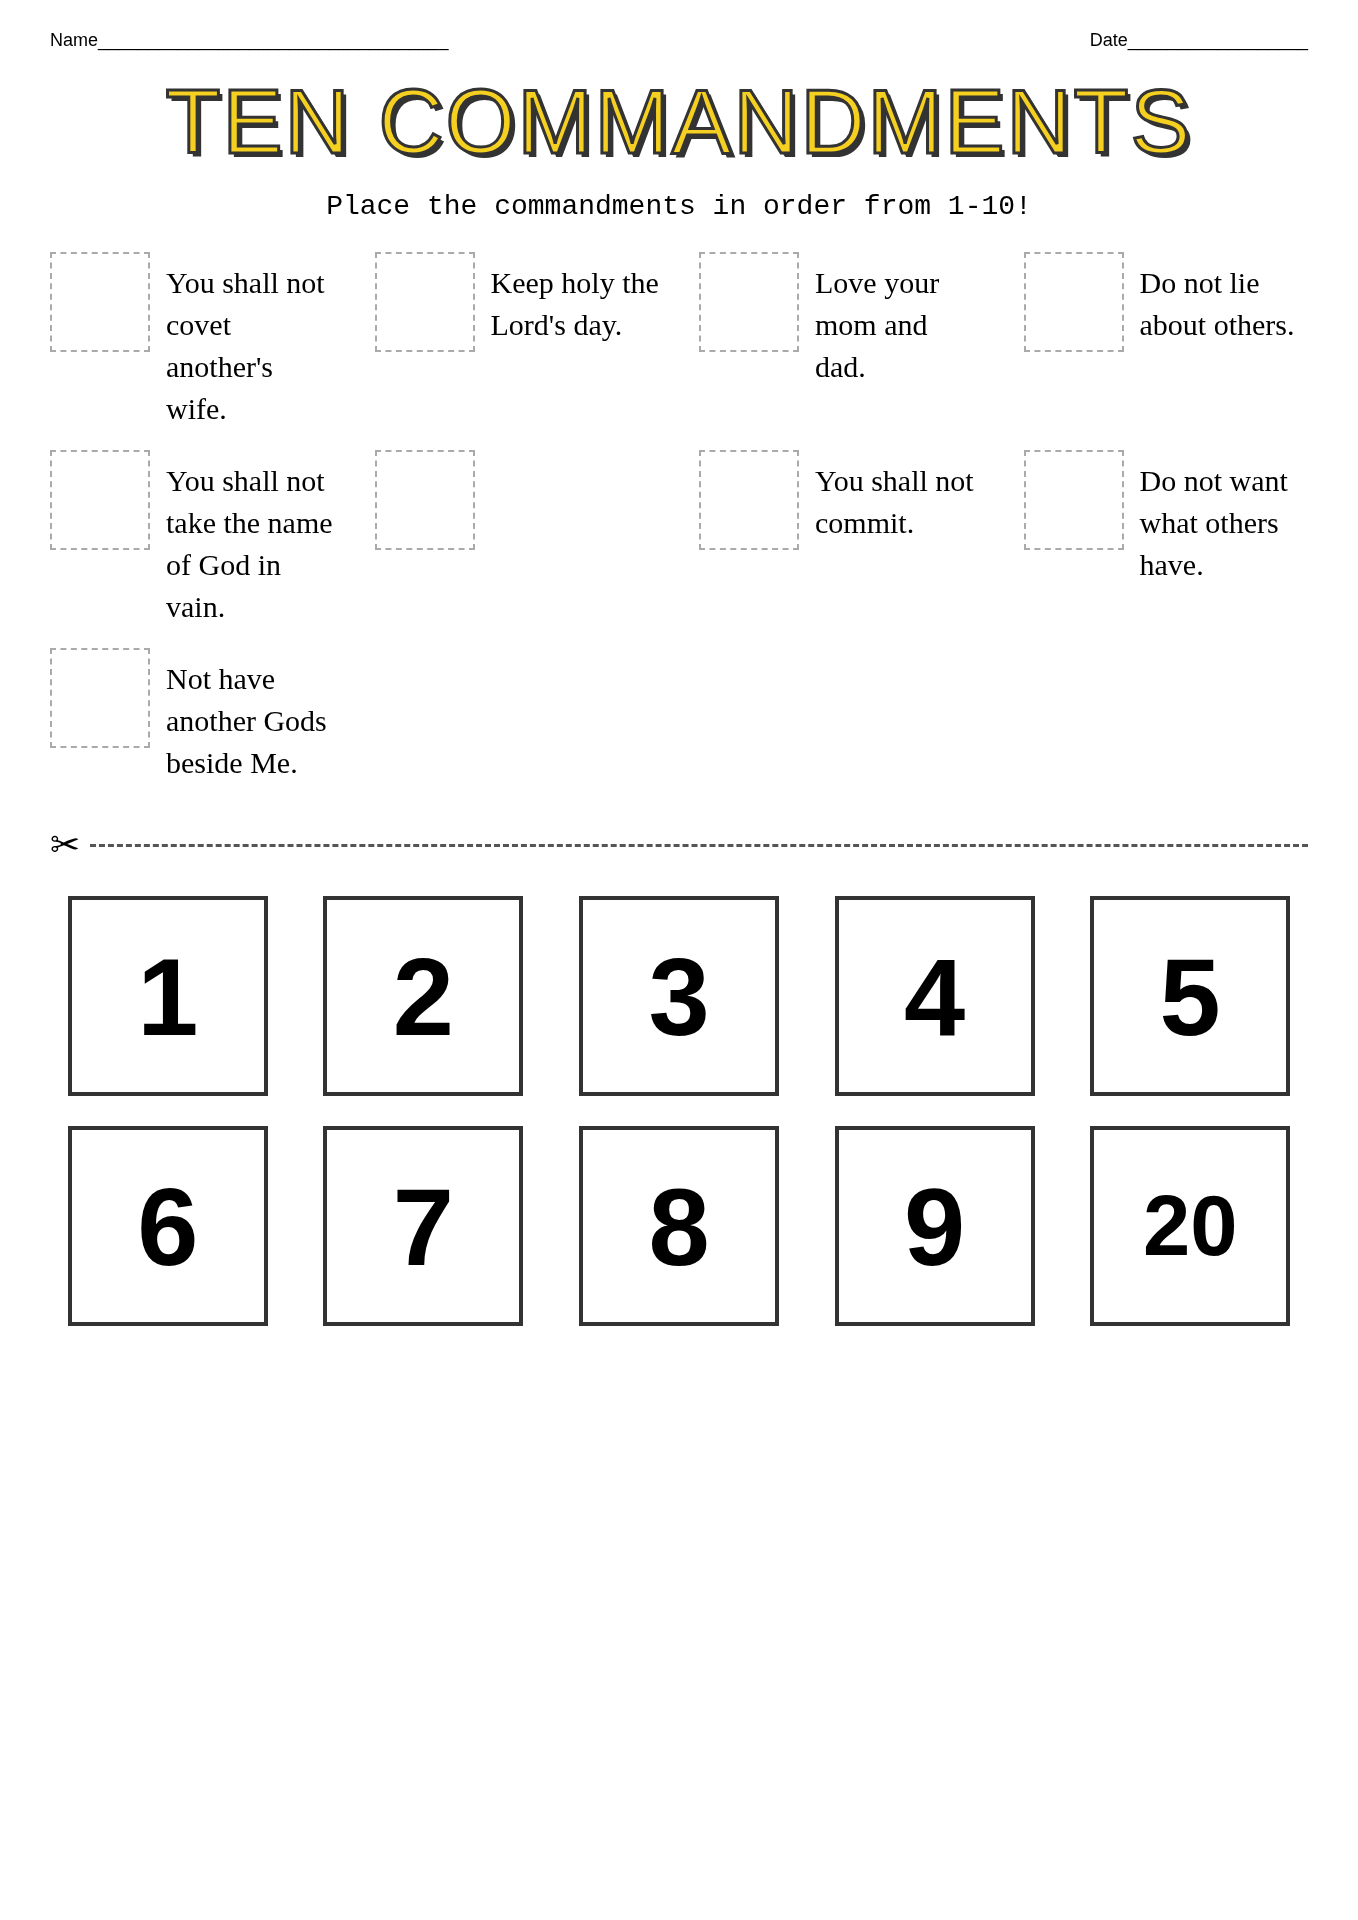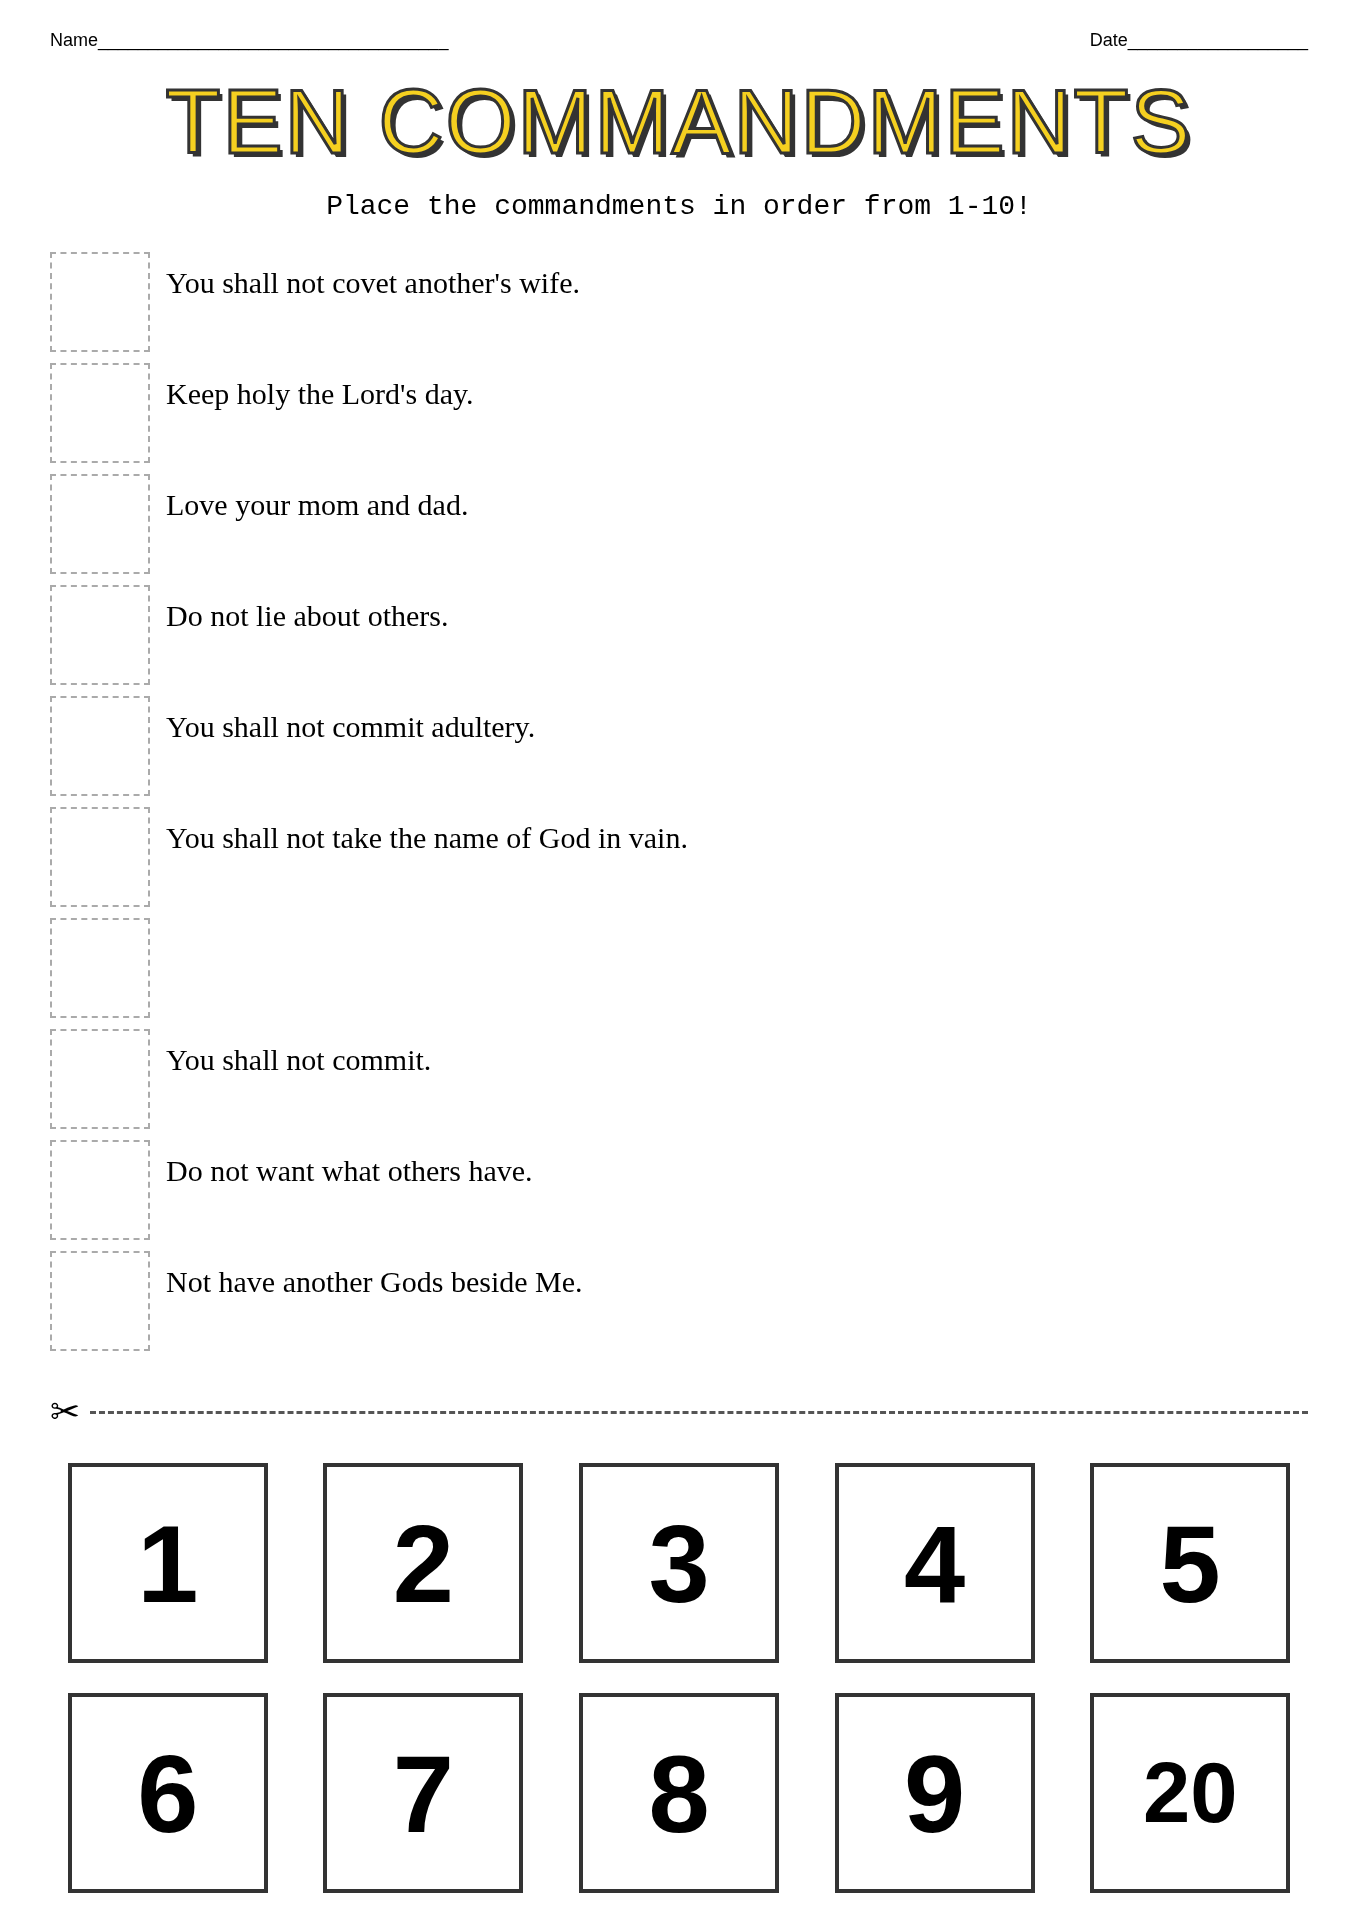--- a/index.html
+++ b/index.html
@@ -38,22 +38,22 @@
 
     .subtitle {
       font-size: 28px;
       font-family: Liberation Mono, monospace;
       margin-top: 17px;
       margin-bottom: 30px;
     }
 
     .commandments-grid {
       display: grid;
-      grid-template-columns: 1fr;
-      gap: 11px 40px;
+      grid-template-columns: 1fr 1fr 1fr 1fr;
+      gap: 20px 40px;
       margin-bottom: 40px;
     }
 
     .commandment-item {
       display: flex;
       align-items: flex-start;
       gap: 16px;
     }
 
     .number-box {
@@ -141,24 +141,20 @@
     <div class="commandment-item">
       <div class="number-box"></div>
       <div class="commandment-text">Love your mom and dad.</div>
     </div>
     <div class="commandment-item">
       <div class="number-box"></div>
       <div class="commandment-text">Do not lie about others.</div>
     </div>
     <div class="commandment-item">
       <div class="number-box"></div>
-      <div class="commandment-text">You shall not commit adultery.</div>
-    </div>
-    <div class="commandment-item">
-      <div class="number-box"></div>
       <div class="commandment-text">You shall not take the name of God in vain.</div>
     </div>
     <div class="commandment-item">
       <div class="number-box"></div>
     </div>
     <div class="commandment-item">
       <div class="number-box"></div>
       <div class="commandment-text">You shall not commit.</div>
     </div>
     <div class="commandment-item">

